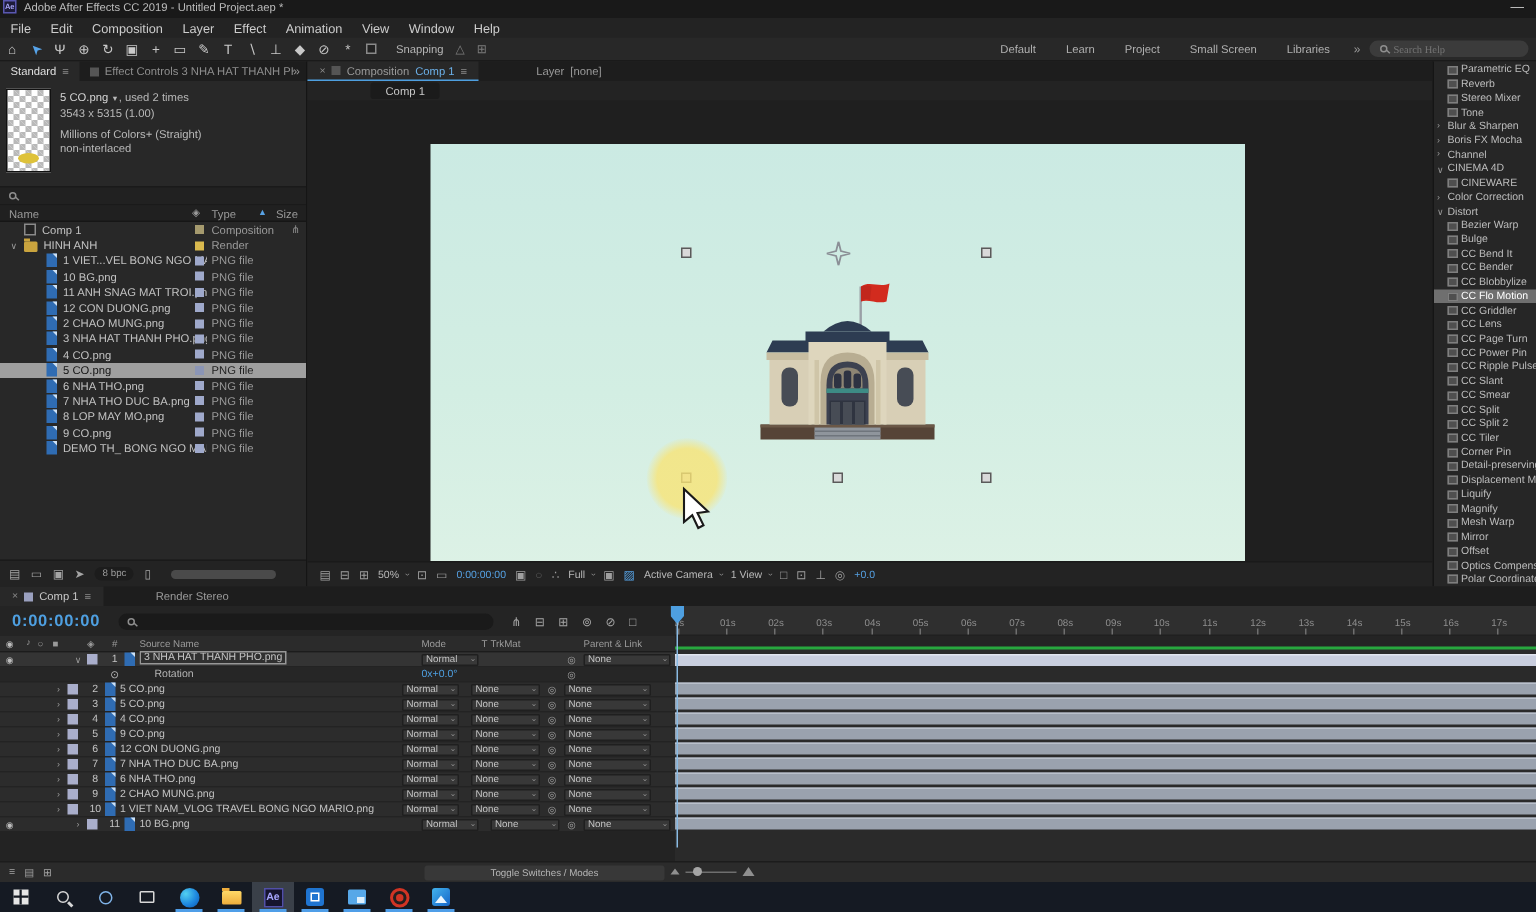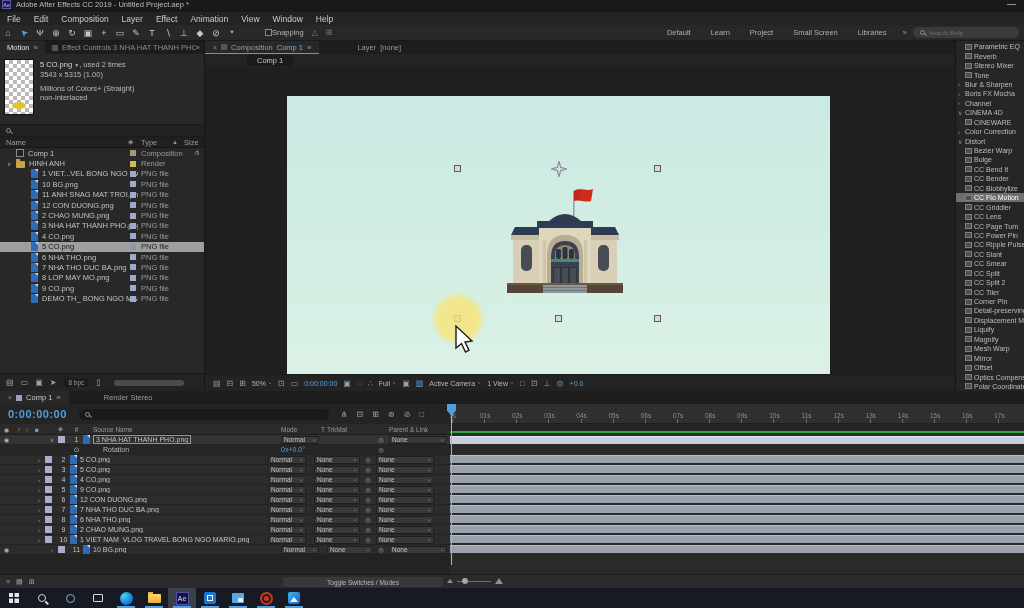--- a/index.html
+++ b/index.html
@@ -11,21 +11,21 @@
 .titlebar{position:absolute;left:0;top:0;width:1024px;height:12px;background:#191919;display:flex;align-items:flex-start}
 .ae-badge{width:9px;height:9px;margin-left:2px;background:#1d1b38;border:1px solid #5a58b0;color:#a6a4f2;font-size:5px;font-weight:bold;display:flex;align-items:center;justify-content:center}
 .win-title{font-size:7.5px;color:#bdbdbd;margin-left:5px}
 .win-min{position:absolute;right:8px;top:-1px;font-size:9px;color:#cfcfcf}
 .menubar{position:absolute;left:0;top:12px;width:1024px;height:13px;background:#232323;display:flex;align-items:center;padding-left:7px}
 .menubar span{font-size:8.5px;color:#cdcdcd;margin-right:13px}
 .toolbar{position:absolute;left:0;top:25px;width:1024px;height:16px;background:#282828;display:flex;align-items:center;border-bottom:1px solid #1a1a1a}
 .tool{width:16px;text-align:center;font-size:9px;color:#c9c9c9;flex:none}
 .tool.active{color:#57a4ea}
 .tool.arrow{transform:rotate(-135deg)}
-.snapwrap{display:flex;align-items:center;gap:0;margin-left:25px}
+.snapwrap{display:flex;align-items:center;gap:13px;margin-left:4px}
 .cbx{width:7px;height:7px;border:1px solid #8a8a8a;background:#222}
 .snaplbl{font-size:7.5px;color:#b5b5b5}
 .postic{font-size:8px;color:#7c7c7c;margin-left:8px}
 .ws{font-size:7.5px;color:#b0b0b0;margin:0 10px;flex:none}
 .ws-ovf{font-size:8px;color:#9a9a9a;margin:0 6px}
 .shelp{display:flex;align-items:center;gap:4px;background:#3b3b3b;border-radius:8px;height:11px;padding:0 7px;width:106px;margin-right:5px}
 .shelp input{background:transparent;border:none;outline:none;color:#bdbdbd;font-size:7px;width:80px;font-family:Liberation Serif, serif}
 .mag{width:5px;height:5px;border:1px solid #8f8f8f;border-radius:50%;position:relative;display:inline-block;flex:none}
 .mag::after{content:"";position:absolute;width:3px;height:1px;background:#8f8f8f;right:-3px;bottom:-1px;transform:rotate(45deg)}
 .spacer{flex:1}
@@ -249,21 +249,21 @@
   <span class="ws-ovf">»</span>
   <div class="shelp">
     <span class="mag"></span>
     <input placeholder="Search Help" style="">
   </div>
 </div>
 
 <div class="pp">
   <div class="ptabs">
     <div class="ptab on">
-      <span>Motion</span>
+      <span>Standard</span>
       <span style="color:#8a8a8a">≡</span>
     </div>
     <div class="ptab off">
       <span class="tab-sq"></span>
       <span>Effect Controls 3 NHA HAT THANH PHC</span>
     </div>
     <span class="ovf">»</span>
   </div>
   <div class="pinfo">
     <div class="thumb">

